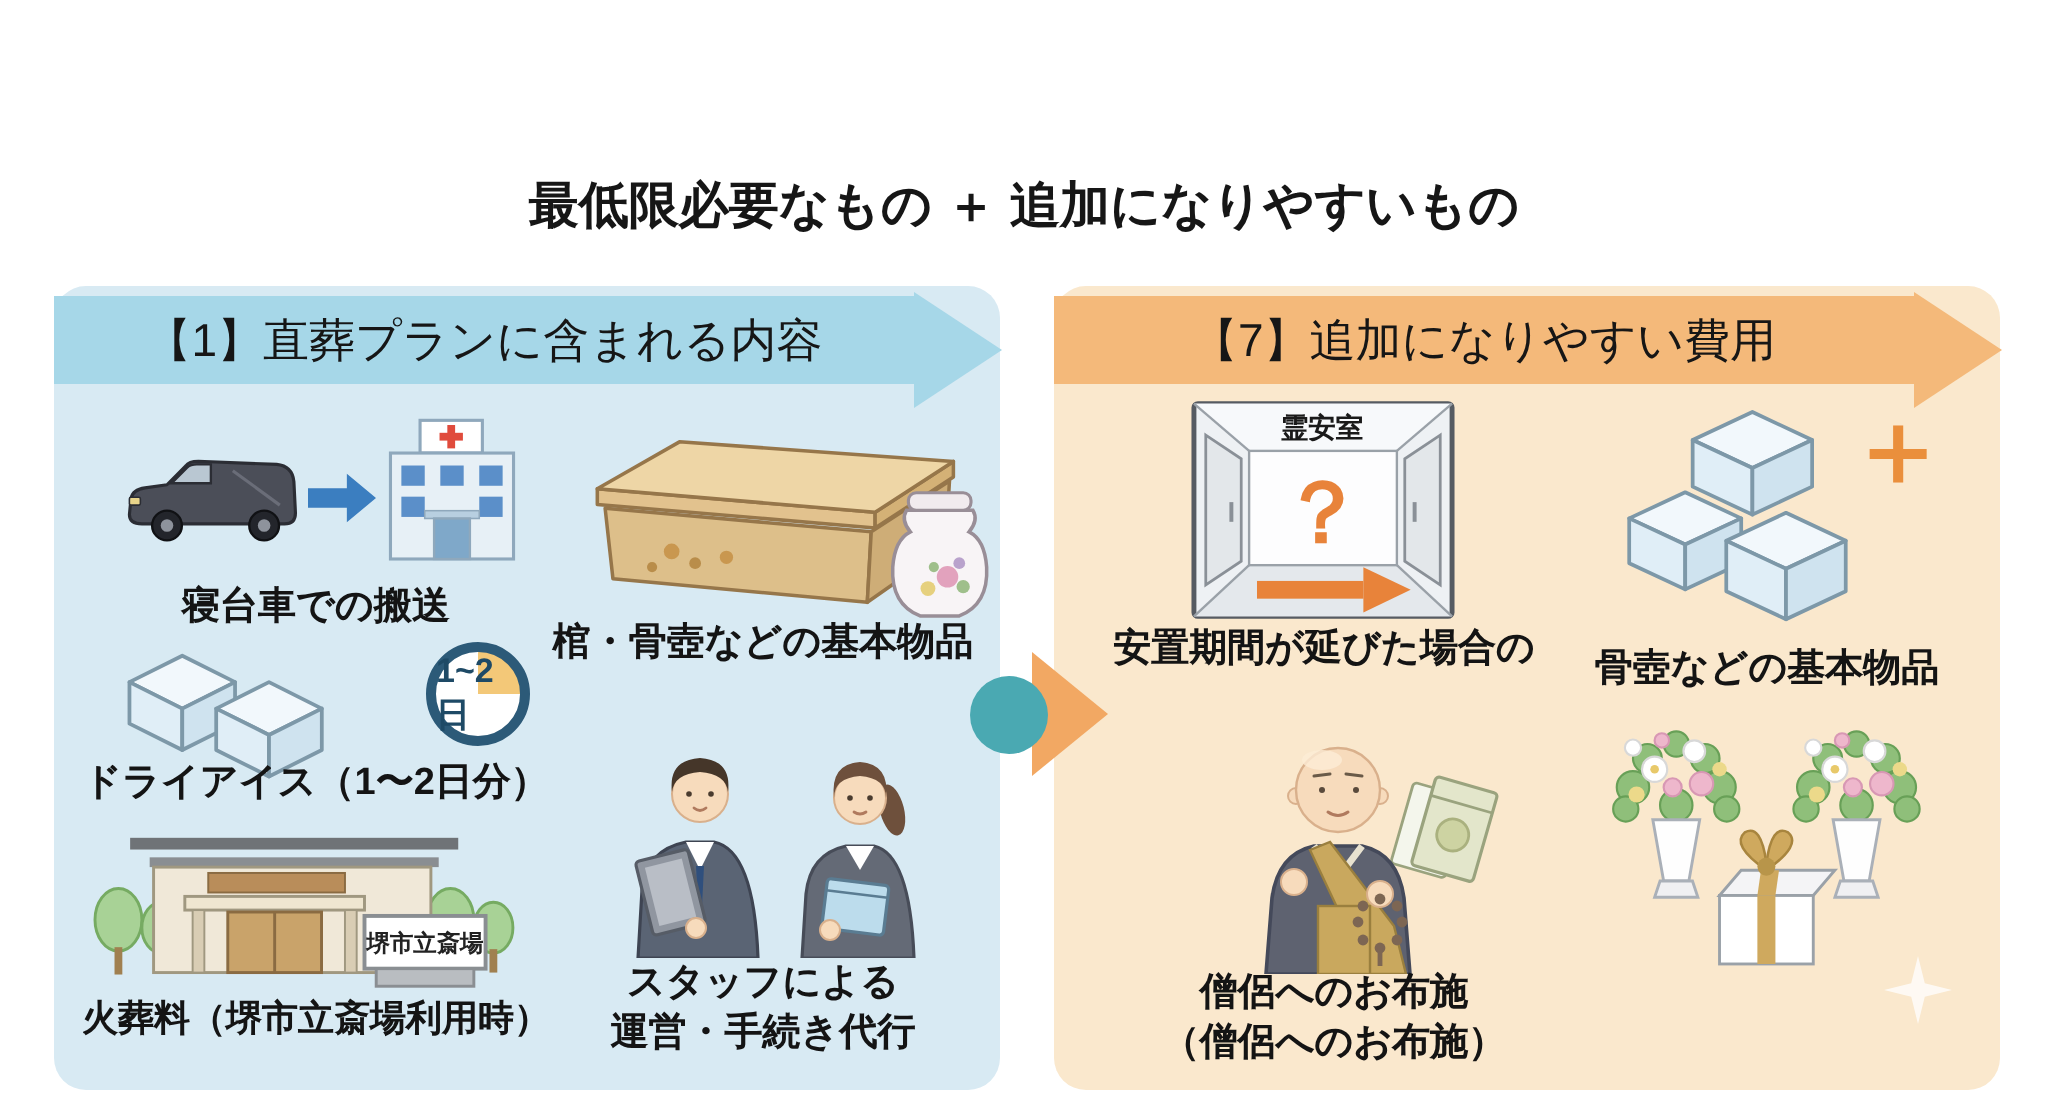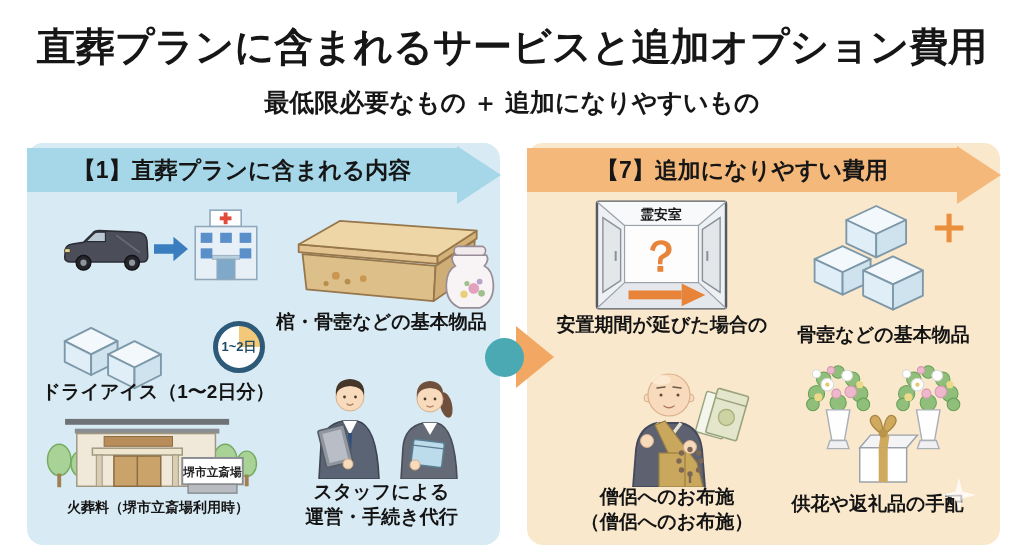--- a/index.html
+++ b/index.html
@@ -11,38 +11,38 @@
     font-size:39px; font-weight:900; letter-spacing:0; color:#161616; }
   .subtitle { position:absolute; top:86px; left:0; width:1024px; text-align:center;
     font-size:25px; font-weight:800; color:#161616; }
 
   .panel { position:absolute; top:143px; width:473px; height:402px; border-radius:16px; }
   .panel-left  { left:27px;  background:var(--left-panel-bg,#d8eaf3); }
   .panel-right { left:527px; background:var(--right-panel-bg,#fae8cd); }
 
   .banner-bar { position:absolute; top:5px; left:0; width:430px; height:44px;
     display:flex; align-items:center; justify-content:center;
-    font-size:23px; font-weight:700; color:#161616; }
+    font-size:23px; font-weight:400; color:#161616; }
   .banner-bar.blue   { background:var(--left-banner,#a6d7e8); }
   .banner-bar.orange { background:var(--right-banner,#f4b97a); }
   .banner-arrow { position:absolute; top:-2px; left:430px; width:0; height:0;
     border-top:29px solid transparent; border-bottom:29px solid transparent; }
   .banner-arrow.blue   { border-left:44px solid var(--left-banner,#a6d7e8); }
   .banner-arrow.orange { border-left:44px solid var(--right-banner,#f4b97a); }
 
   .lbl { position:absolute; font-size:19px; font-weight:800; color:#141414;
     text-align:center; line-height:1.3; white-space:nowrap; }
 
   .icon-abs { position:absolute; }
 
   .badge { position:absolute; width:52px; height:52px; border-radius:50%;
     border:5px solid #2c5a78;
     background:conic-gradient(#f3c878 0 90deg, #ffffff 90deg 360deg);
     display:flex; align-items:center; justify-content:center;
-    font-size:13px; font-weight:800; color:#1e4a66; }
+    font-size:17px; font-weight:800; color:#1e4a66; }
 
   .plus-mark { position:absolute; font-size:52px; font-weight:900;
     color:var(--accent-orange,#ea8f3c); line-height:1; }
 
   .connector-circle { position:absolute; left:485px; top:338px; width:39px; height:39px;
     border-radius:50%; background:var(--accent-teal,#4aa9b2); z-index:3; }
   .connector-triangle { position:absolute; left:516px; top:326px; width:0; height:0;
     border-top:31px solid transparent; border-bottom:31px solid transparent;
     border-left:38px solid #f2a863; z-index:2; }
 
@@ -51,21 +51,20 @@
     clip-path:polygon(50% 0,60% 40%,100% 50%,60% 60%,50% 100%,40% 60%,0 50%,40% 40%); }
 
   svg { display:block; }
   svg text { font-family:"Liberation Sans","DejaVu Sans",sans-serif; }
 </style>
 </head>
 <body>
 
 <div class="stage">
 
-  <div class="title">直葬プランに含まれるサービスと追加オプション費用</div>
   <div class="subtitle">最低限必要なもの ＋ 追加になりやすいもの</div>
 
   <div class="panel panel-left">
     <div class="banner-bar blue">
       <span>【1】直葬プランに含まれる内容</span>
       <span class="banner-arrow blue"></span>
     </div>
 
     <svg class="icon-abs" style="left:33px;top:74px" width="94" height="68" viewBox="0 0 120 80">
       <path d="M6 48 L7 38 Q8 32 16 31 L30 29 L42 17 Q44 14 50 14 L100 16 Q110 17 111 27 L112 47 Q112 54 105 54 L14 54 Q6 54 6 48 Z" fill="#4b4e58" stroke="#2b2d34" stroke-width="2" stroke-linejoin="round"></path>
@@ -89,20 +88,21 @@
       <rect x="8" y="25" width="79" height="68" fill="#e7f0f6" stroke="#8fa8bc" stroke-width="2"></rect>
       <rect x="15" y="33" width="15" height="13" fill="#5b8fc9"></rect>
       <rect x="40" y="33" width="15" height="13" fill="#5b8fc9"></rect>
       <rect x="65" y="33" width="15" height="13" fill="#5b8fc9"></rect>
       <rect x="15" y="53" width="15" height="13" fill="#5b8fc9"></rect>
       <rect x="65" y="53" width="15" height="13" fill="#5b8fc9"></rect>
       <rect x="30" y="62" width="35" height="5" fill="#b8cfe0" stroke="#8fa8bc" stroke-width="1"></rect>
       <rect x="36" y="67" width="23" height="26" fill="#7fa8c9" stroke="#8fa8bc" stroke-width="1.5"></rect>
     </svg>
 
+    <div class="lbl" style="left:0; top:149px; width:262px">寝台車での搬送</div>
 
     <svg class="icon-abs" style="left:30px;top:183px" width="122" height="66" viewBox="0 0 125 70">
       <g stroke="#7d98a8" stroke-width="2" stroke-linejoin="round">
         <path d="M6 16 L34 2 L62 16 L34 30 Z" fill="#f2f8fc"></path>
         <path d="M6 16 L34 30 L34 52 L6 38 Z" fill="#e0eef7"></path>
         <path d="M34 30 L62 16 L62 38 L34 52 Z" fill="#cfe3ef"></path>
         <path d="M52 30 L80 16 L108 30 L80 44 Z" fill="#f2f8fc"></path>
         <path d="M52 30 L80 44 L80 66 L52 52 Z" fill="#e0eef7"></path>
         <path d="M80 44 L108 30 L108 52 L80 66 Z" fill="#cfe3ef"></path>
       </g>
@@ -130,21 +130,21 @@
       <rect x="50" y="34" width="92" height="7" fill="#efe6d0" stroke="#a09880" stroke-width="1.5"></rect>
       <rect x="54" y="41" width="6" height="32" fill="#d9cdb4" stroke="#a09880" stroke-width="1"></rect>
       <rect x="132" y="41" width="6" height="32" fill="#d9cdb4" stroke="#a09880" stroke-width="1"></rect>
       <rect x="72" y="42" width="48" height="31" fill="#c9a36a" stroke="#8a6b42" stroke-width="1.5"></rect>
       <line x1="96" y1="42" x2="96" y2="73" stroke="#8a6b42" stroke-width="1.5"></line>
       <rect x="142" y="44" width="62" height="27" fill="#ffffff" stroke="#8a8e92" stroke-width="2"></rect>
       <rect x="148" y="71" width="50" height="9" fill="#b9bdc1" stroke="#8a8e92" stroke-width="1.5"></rect>
       <text x="173" y="62" text-anchor="middle" font-size="12" font-weight="bold" fill="#222">堺市立斎場</text>
     </svg>
 
-    <div class="lbl" style="left:0; top:355px; width:262px; font-size:14px">火葬料（堺市立斎場利用時）</div>
+    <div class="lbl" style="left:0; top:355px; width:262px; font-size:18px">火葬料（堺市立斎場利用時）</div>
 
     <svg class="icon-abs" style="left:256px;top:68px" width="225" height="103" viewBox="0 0 230 105">
       <g stroke="#96764a" stroke-width="1.8" stroke-linejoin="round">
         <path d="M20 44 L156 56 L154 92 L24 80 Z" fill="#ddbf8a"></path>
         <path d="M156 56 L196 30 L194 64 L154 92 Z" fill="#cead77"></path>
         <path d="M16 34 L158 46 L158 54 L16 42 Z" fill="#e2c28e"></path>
         <path d="M158 46 L198 20 L198 28 L158 54 Z" fill="#d4b176"></path>
         <path d="M16 34 L58 10 L198 20 L158 46 Z" fill="#eed6a6"></path>
       </g>
       <circle cx="54" cy="66" r="4" fill="#c9974f"></circle>
@@ -333,18 +333,17 @@
       </g>
       <polygon points="72,94 84,80 136,80 124,94" fill="#f4f4f6" stroke="#9aa1a8" stroke-width="1.6"></polygon>
       <rect x="72" y="94" width="52" height="38" fill="#ffffff" stroke="#9aa1a8" stroke-width="1.6"></rect>
       <polygon points="95,80 105,80 103,94 93,94" fill="#cfa95e"></polygon>
       <rect x="93" y="94" width="10" height="38" fill="#cfa95e"></rect>
       <path d="M98 80 Q78 66 86 59 Q95 54 98 76 Z" fill="#cfa95e" stroke="#a8853e" stroke-width="1.4"></path>
       <path d="M98 80 Q118 66 110 59 Q101 54 98 76 Z" fill="#cfa95e" stroke="#a8853e" stroke-width="1.4"></path>
       <circle cx="98" cy="78" r="5" fill="#b8954a"></circle>
     </svg>
 
-    <div class="lbl" style="left:228px; top:349px; width:245px">供花や返礼品の手配</div>
 
     <div class="sparkle" style="left:415px;top:335px"></div>
   </div>
 
 </div>
 
 </body></html>

